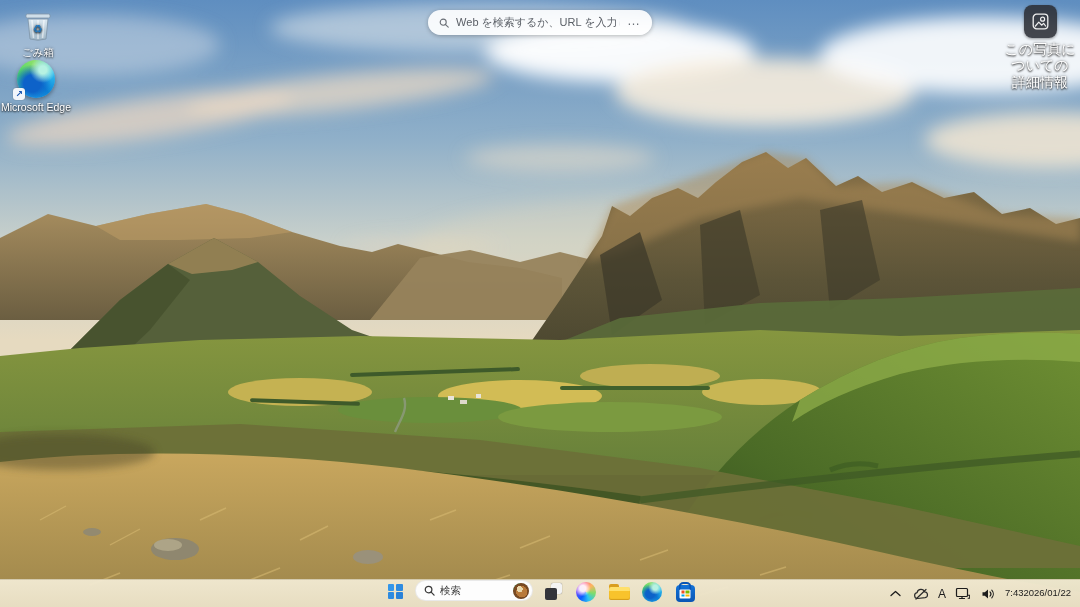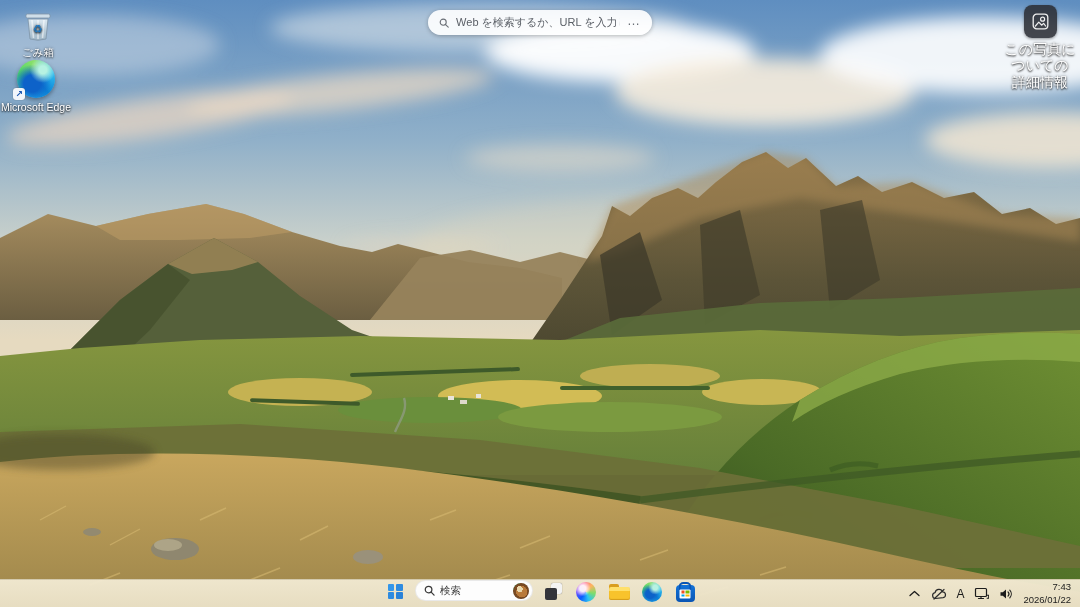--- a/index.html
+++ b/index.html
@@ -119,21 +119,21 @@
   .store .win i:nth-child(3){background:#00a4ef;}
   .store .win i:nth-child(4){background:#ffb900;}
 
   
   .tray{
     position:absolute;right:0;bottom:0;height:27px;display:flex;align-items:center;
     gap:9px;padding:0 9px 0 6px;color:#1c1c1c;
   }
   .tray .tico{display:flex;align-items:center;justify-content:center;width:16px;height:22px;cursor:pointer;}
   .tray .ime{font-size:12px;font-weight:500;cursor:pointer;}
-  .clock{display:flex;flex-direction:column;align-items:flex-end;justify-content:center;
+  .clock{display:flex;flex-direction:row;align-items:flex-end;justify-content:center;
     font-size:9.5px;line-height:1.3;cursor:pointer;min-width:46px;}
 </style>
 </head>
 <body>
 
 <div class="screen">
 
   <svg class="wallpaper" viewBox="0 0 1080 607" preserveAspectRatio="none">
     <defs>
       <linearGradient id="sky" x1="0" y1="0" x2="0" y2="1">

